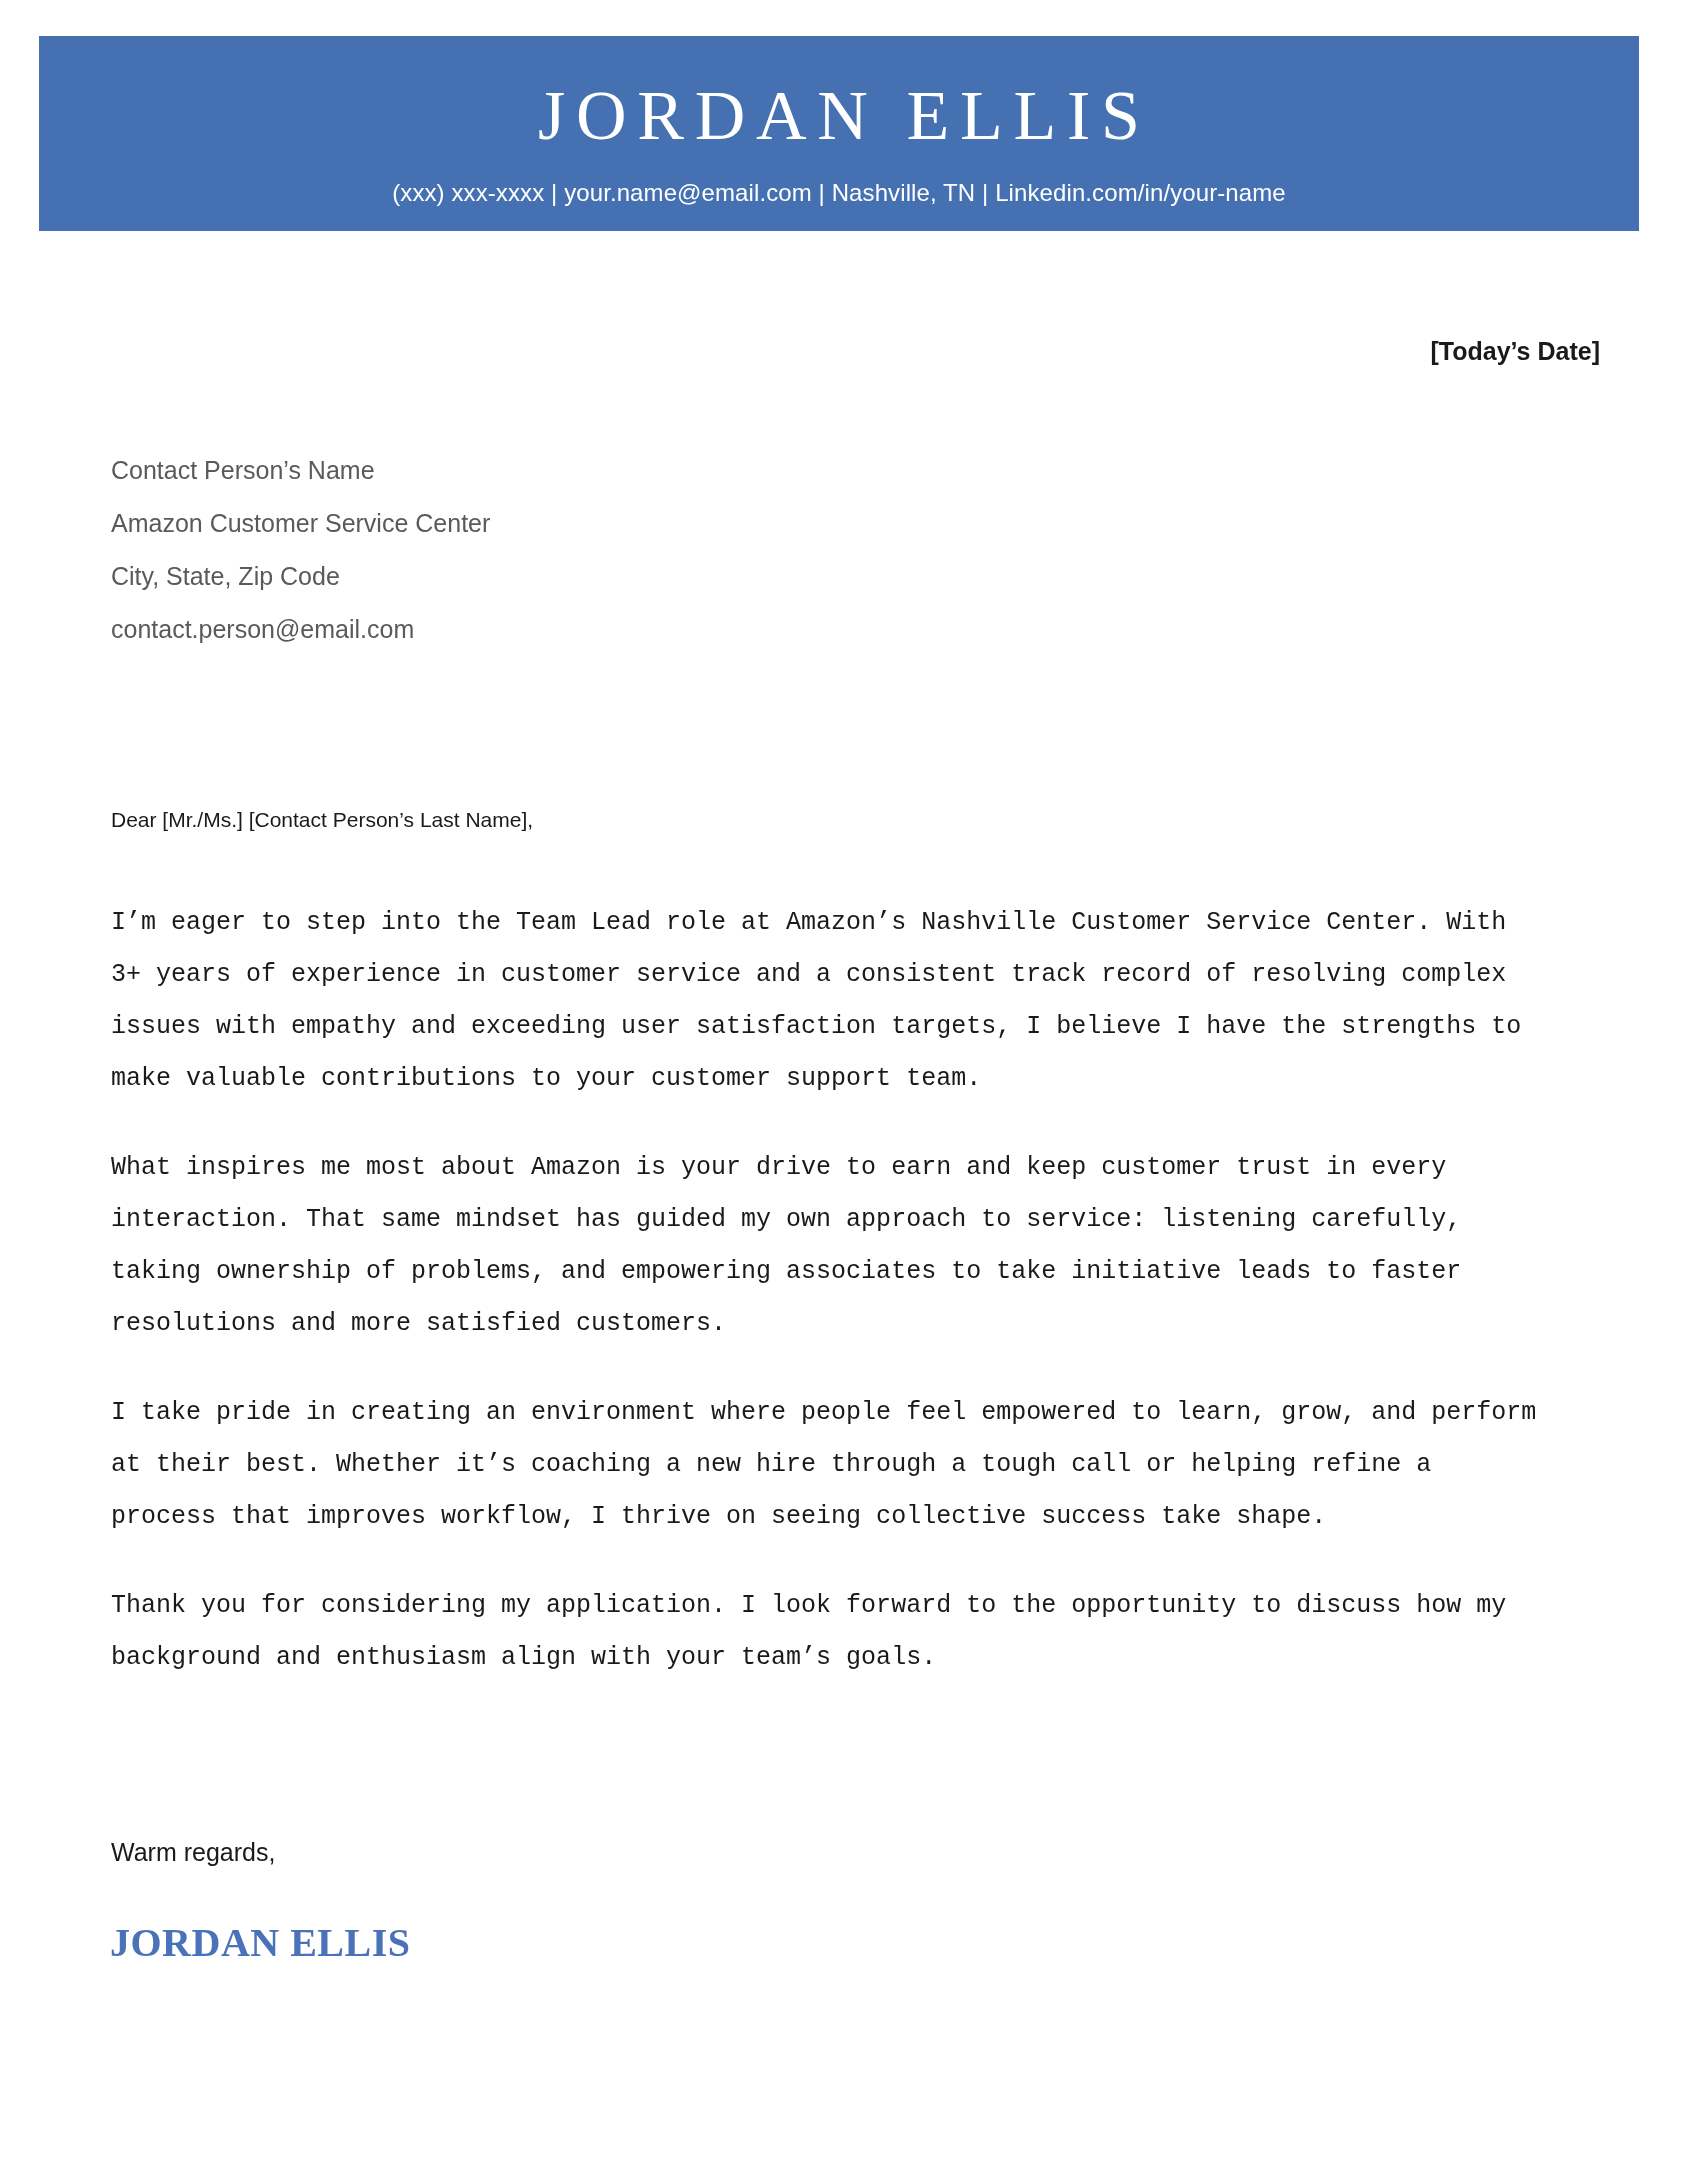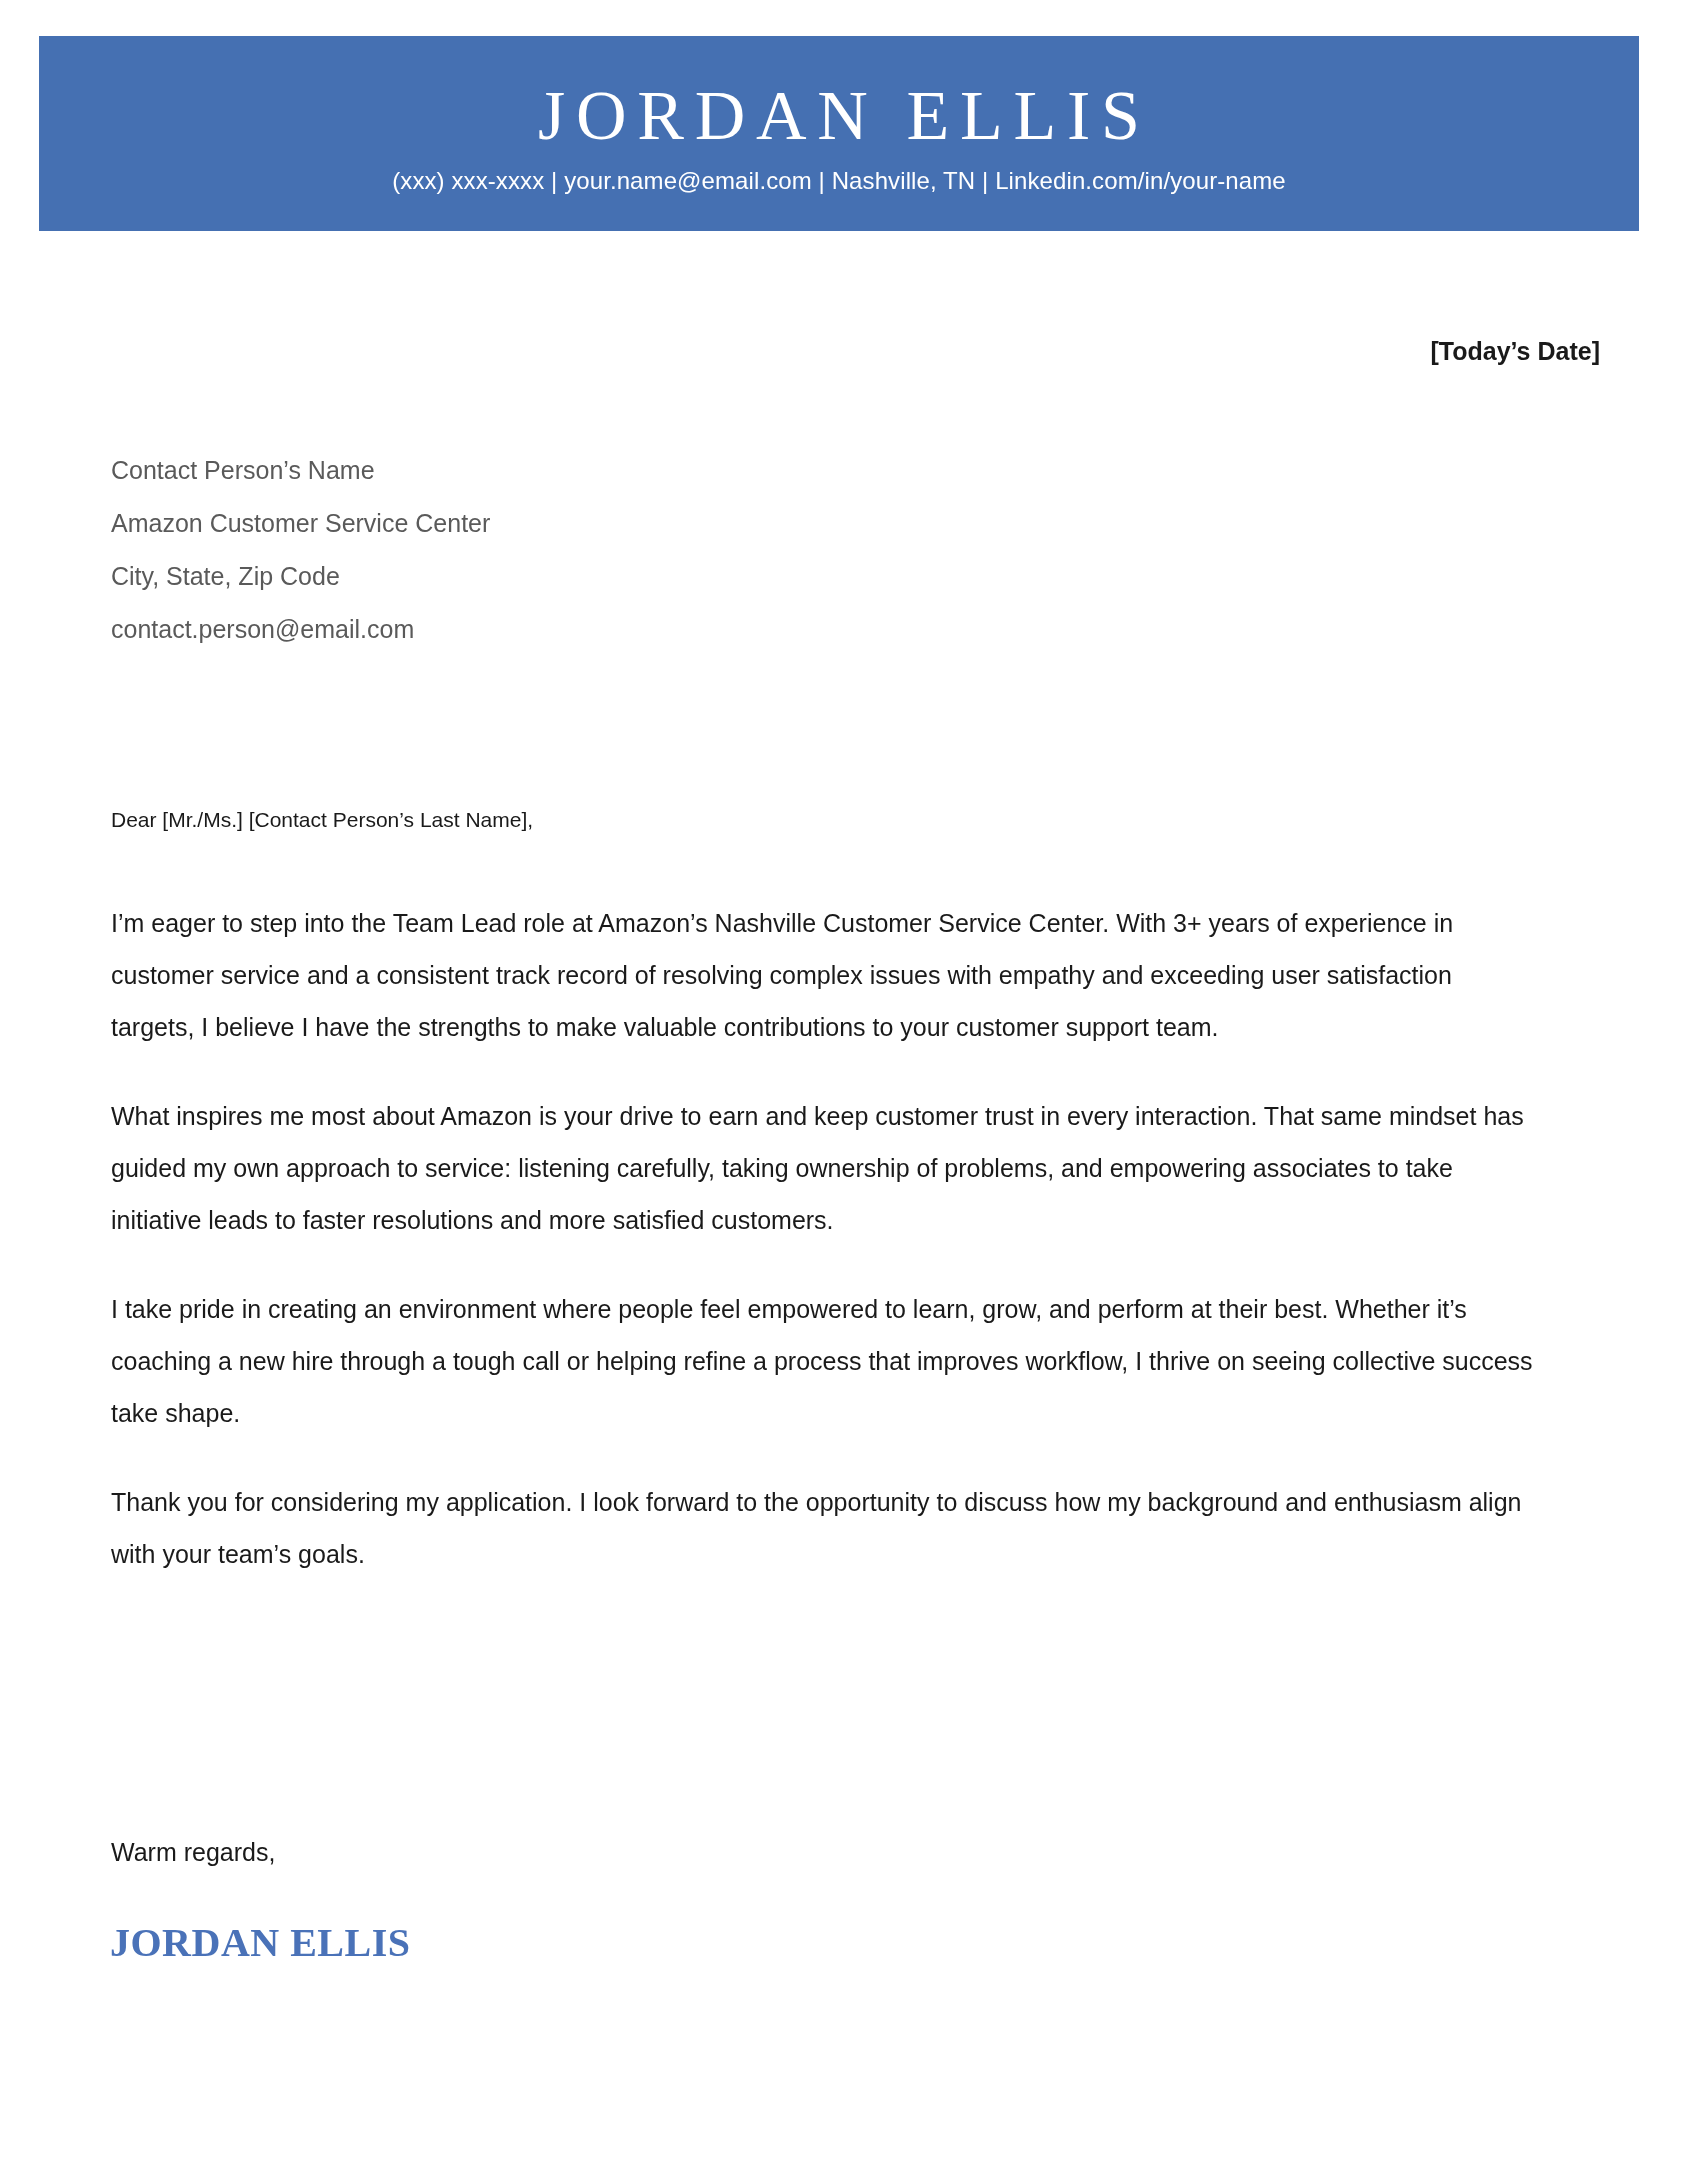--- a/index.html
+++ b/index.html
@@ -45,21 +45,21 @@
     font-size: 70px;
     font-weight: 400;
     color: #ffffff;
     letter-spacing: 10.7px;
     line-height: 1;
     text-indent: 10.7px;
     white-space: nowrap;
   }
 
   .header-contact {
-    margin-top: 16px;
+    margin-top: 28px;
     font-family: "Liberation Sans", sans-serif;
     font-size: 24px;
     font-weight: 400;
     color: #ffffff;
     letter-spacing: 0.1px;
     white-space: nowrap;
     text-align: right;
   }
 
   
@@ -96,20 +96,21 @@
   }
 
   .body-copy {
     position: absolute;
     left: 111px;
     top: 897px;
     width: 1429px;
     font-size: 25px;
     color: #1a1a1a;
     line-height: 52px;
+    font-family: Liberation Mono, monospace;
   }
   .body-copy p {
     margin: 0 0 37px 0;
   }
   .body-copy p:last-child { margin-bottom: 0; }
 
   .closing {
     position: absolute;
     left: 111px;
     top: 1838px;

